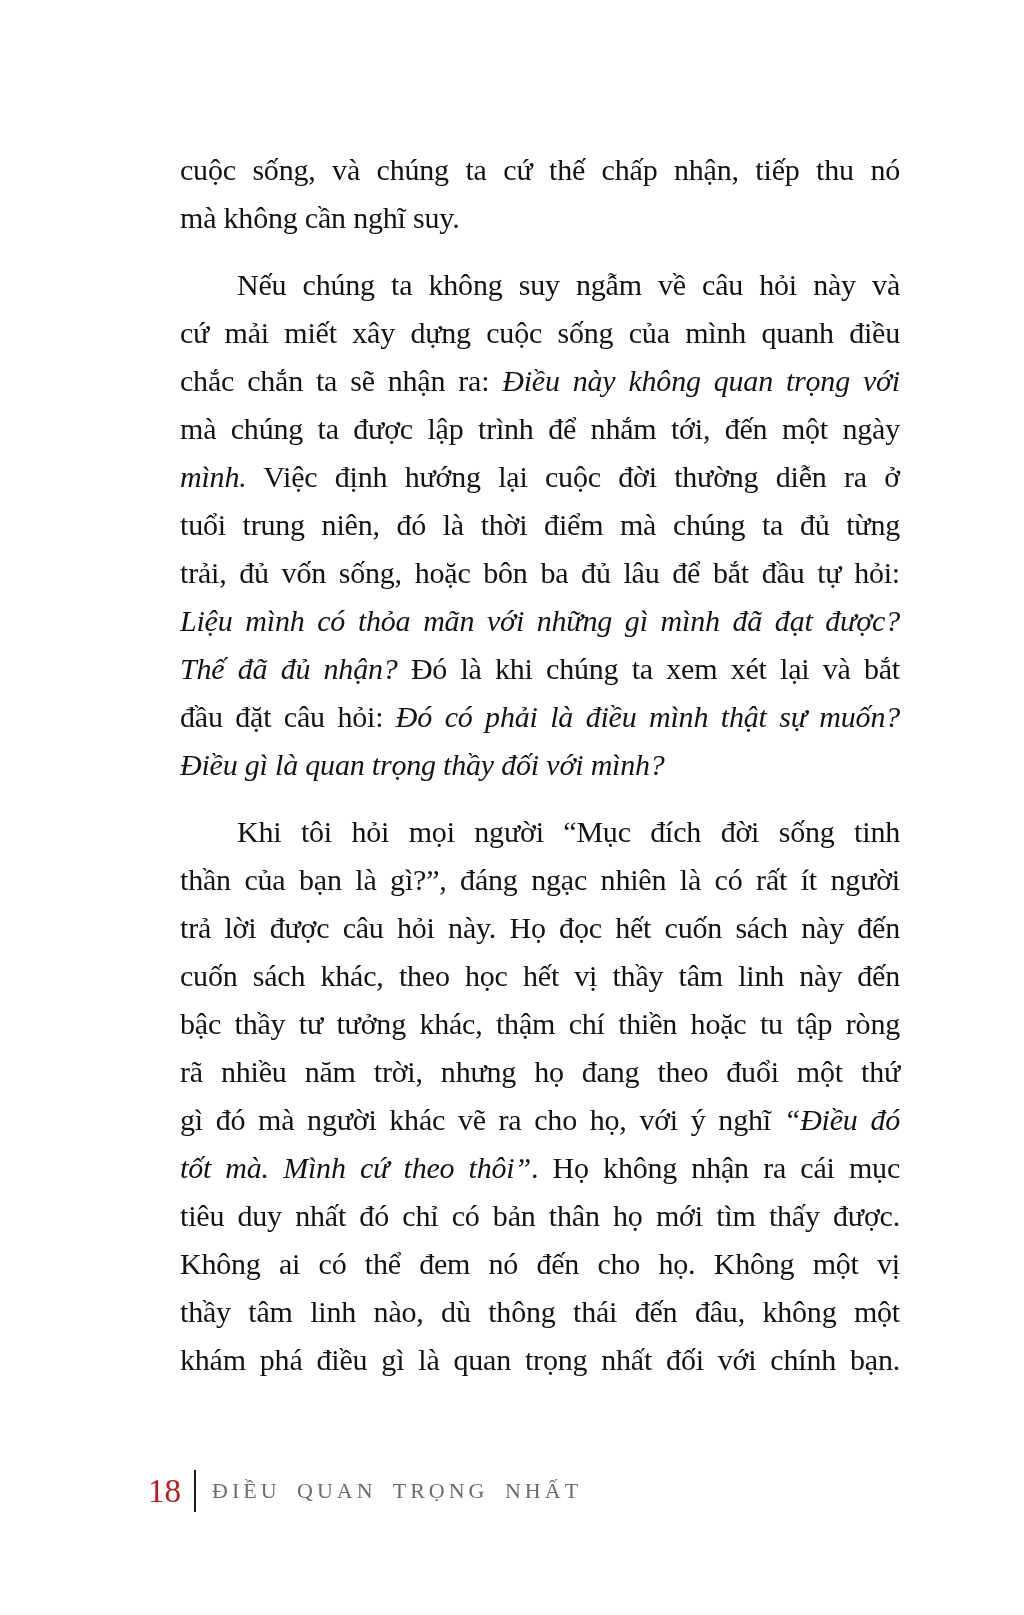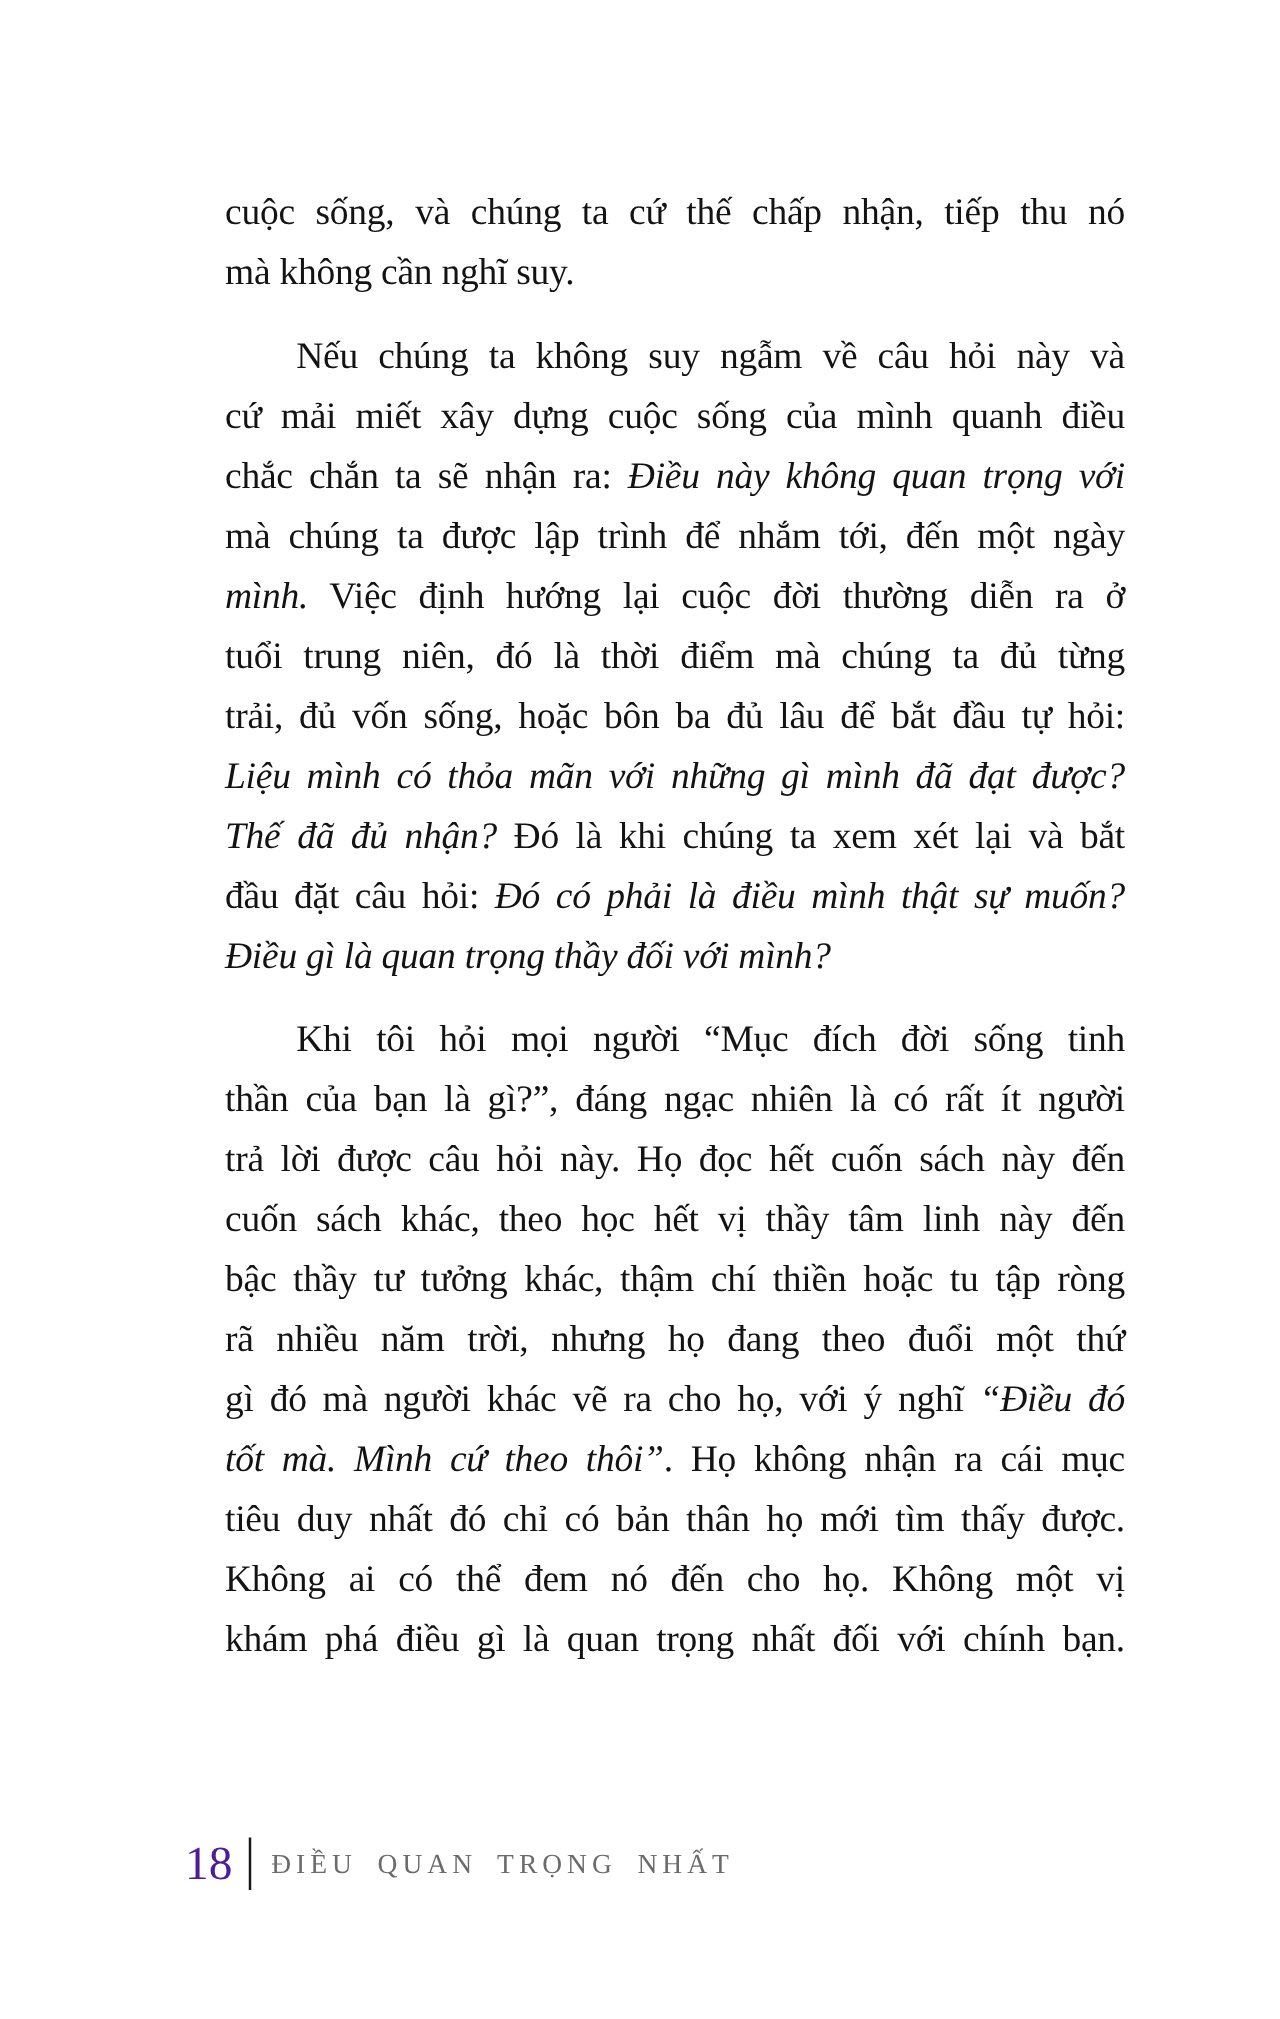--- a/index.html
+++ b/index.html
@@ -51,22 +51,22 @@
   }
   .footer {
     position: absolute;
     left: 148px;
     top: 1466px;
     display: flex;
     align-items: center;
     height: 50px;
   }
   .page-number {
-    font-size: 38px;
-    color: #4c1d95;
+    font-size: 33px;
+    color: #b91c1c;
     line-height: 50px;
     text-align: center;
   }
   .footer-bar {
     display: inline-block;
     width: 2px;
     height: 42px;
     background: #1a1a1a;
     margin: 0 16px 0 13px;
   }
@@ -107,20 +107,21 @@
         <div class="line indent"><span>Khi tôi hỏi mọi người “Mục đích đời sống tinh</span></div>
         <div class="line"><span>thần của bạn là gì?”, đáng ngạc nhiên là có rất ít người</span></div>
         <div class="line"><span>trả lời được câu hỏi này. Họ đọc hết cuốn sách này đến</span></div>
         <div class="line"><span>cuốn sách khác, theo học hết vị thầy tâm linh này đến</span></div>
         <div class="line"><span>bậc thầy tư tưởng khác, thậm chí thiền hoặc tu tập ròng</span></div>
         <div class="line"><span>rã nhiều năm trời, nhưng họ đang theo đuổi một thứ</span></div>
         <div class="line"><span>gì đó mà người khác vẽ ra cho họ, với ý nghĩ </span><span class="italic">“Điều đó</span></div>
         <div class="line"><span class="italic">tốt mà. Mình cứ theo thôi”</span><span>. Họ không nhận ra cái mục</span></div>
         <div class="line"><span>tiêu duy nhất đó chỉ có bản thân họ mới tìm thấy được.</span></div>
         <div class="line"><span>Không ai có thể đem nó đến cho họ. Không một vị</span></div>
+        <div class="line"><span>thầy tâm linh nào, dù thông thái đến đâu, không một</span></div>
         <div class="line"><span>khám phá điều gì là quan trọng nhất đối với chính bạn.</span></div>
       </div>
     </div>
 
   <div class="footer">
     <span class="page-number">18</span>
     <span class="footer-bar"></span>
     <span class="book-title">ĐIỀU QUAN TRỌNG NHẤT</span>
   </div>
 

